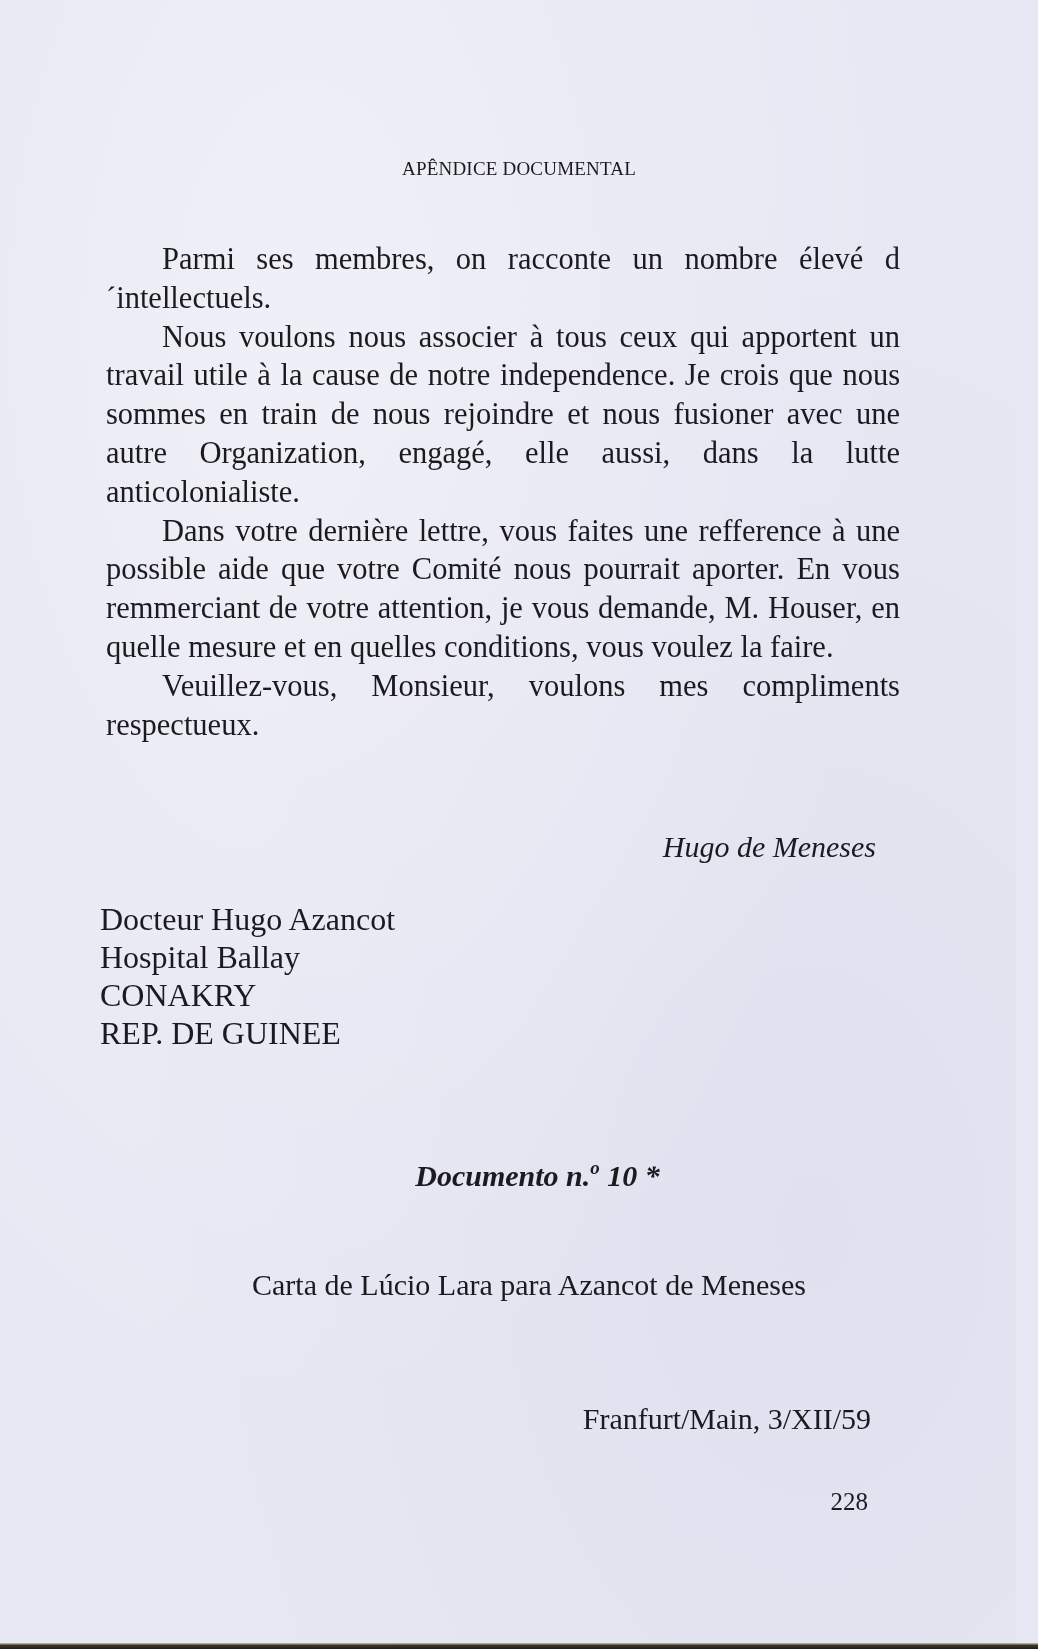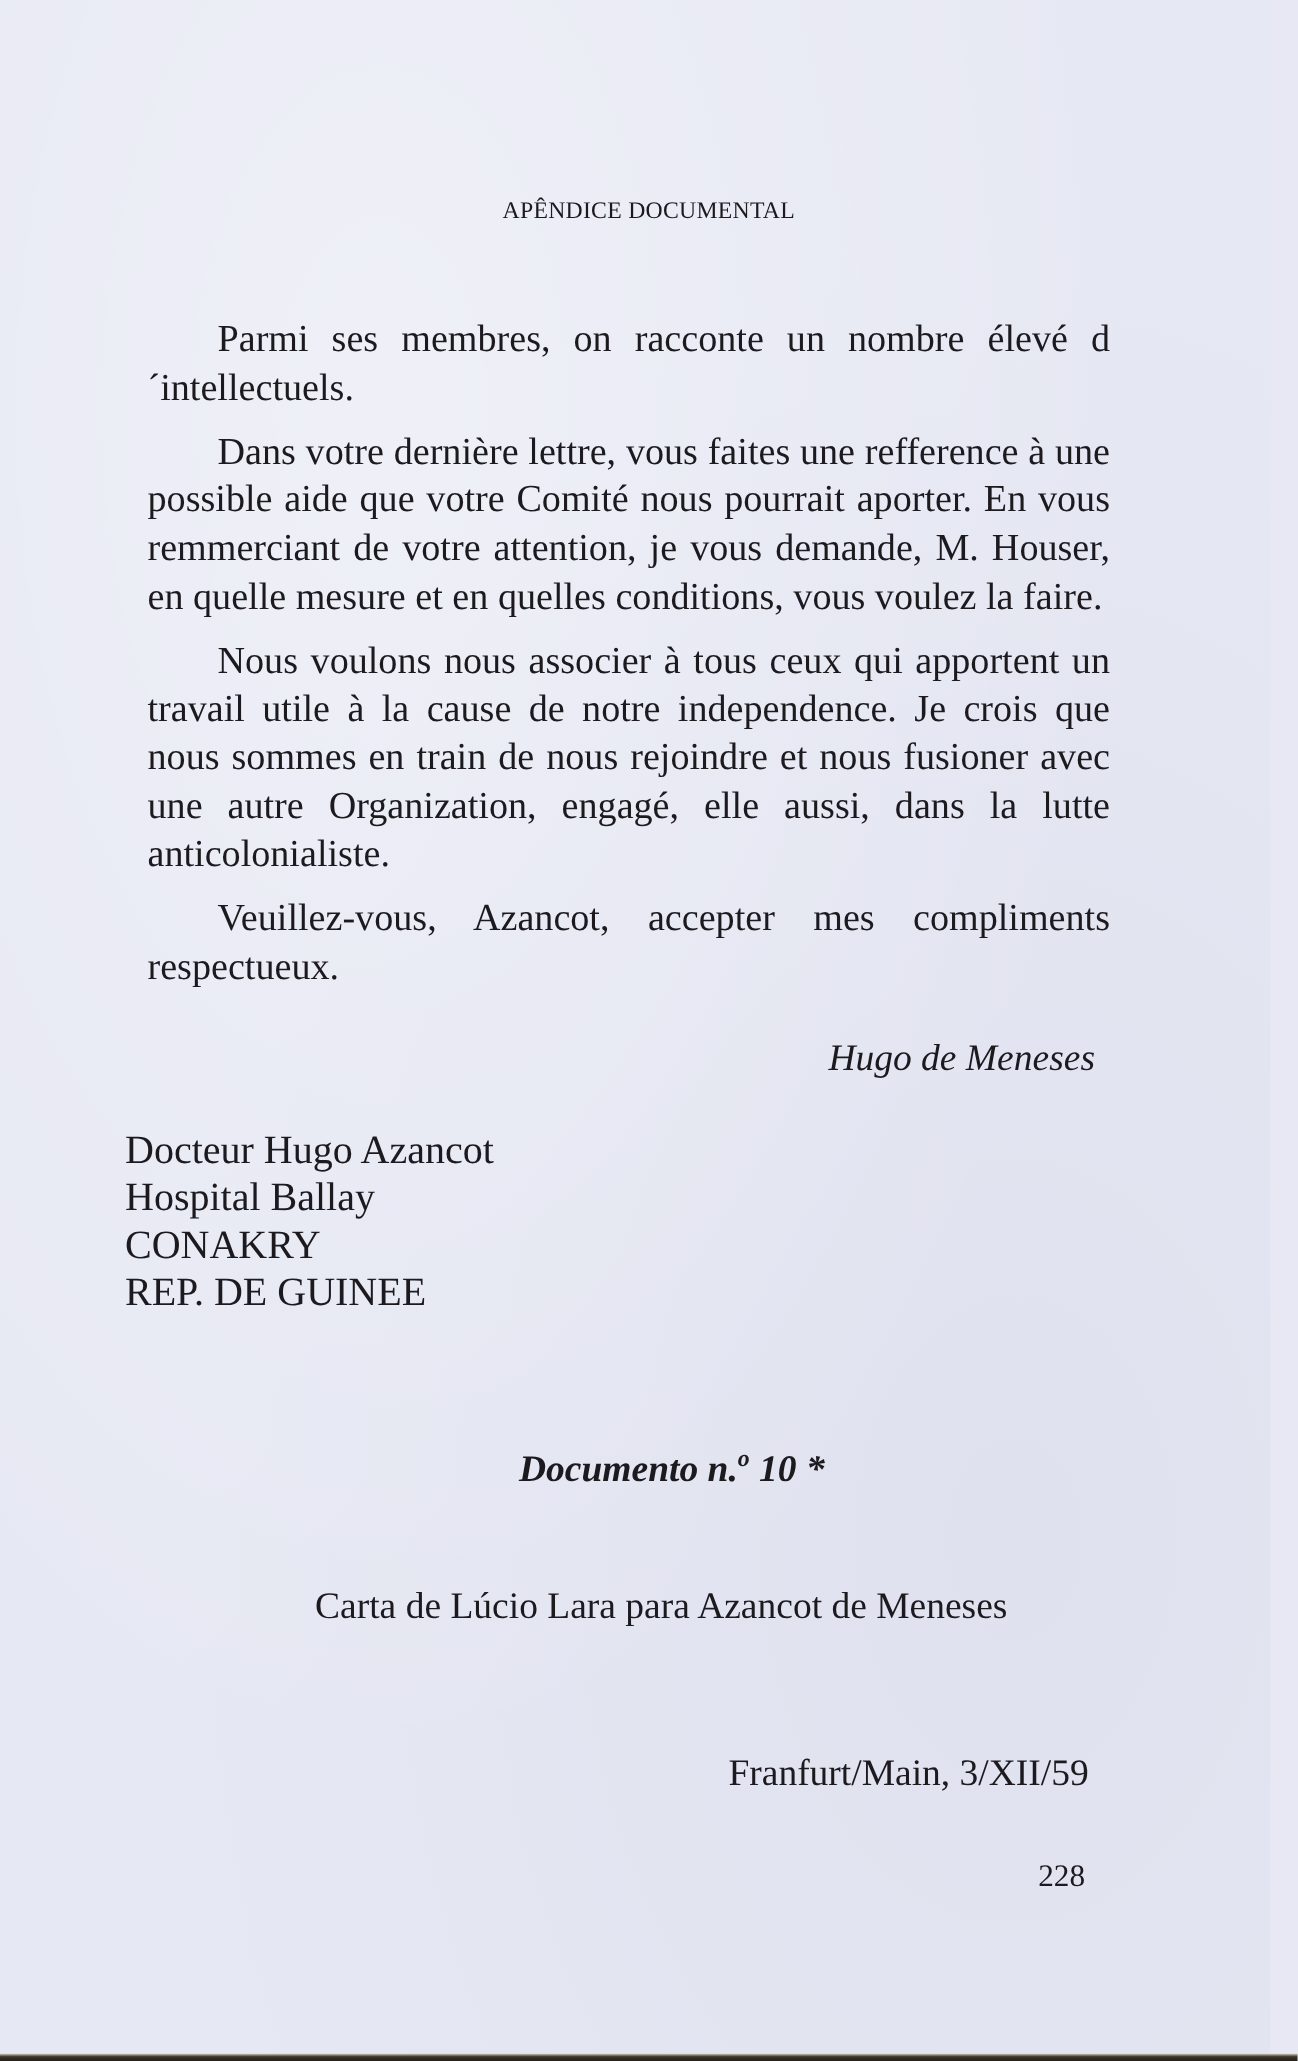--- a/index.html
+++ b/index.html
@@ -43,21 +43,21 @@
     }
     .body-text {
       position: absolute;
       left: 106px;
       top: 240px;
       width: 794px;
       font-size: 30.5px;
       line-height: 38.8px;
     }
     .body-text p {
-      margin: 12px;
+      margin: 0;
       text-align: justify;
       text-align-last: left;
       text-indent: 56px;
     }
     .signature {
       position: absolute;
       top: 830px;
       right: 140px;
       font-size: 30px;
       font-style: italic;
@@ -111,23 +111,23 @@
   </style>
 </head>
 <body>
 
 <div class="page">
 
   <div class="running-head">APÊNDICE DOCUMENTAL</div>
 
   <div class="body-text">
     <p>Parmi ses membres, on racconte un nombre élevé d´intellectuels.</p>
+    <p>Nous voulons nous associer à tous ceux qui apportent un travail utile à la cause de notre independence. Je crois que nous sommes en train de nous rejoindre et nous fusioner avec une autre Organization, engagé, elle aussi, dans la lutte anticolonialiste.</p>
     <p>Dans votre dernière lettre, vous faites une refference à une possible aide que votre Comité nous pourrait aporter. En vous remmerciant de votre attention, je vous demande, M. Houser, en quelle mesure et en quelles conditions, vous voulez la faire.</p>
-    <p>Nous voulons nous associer à tous ceux qui apportent un travail utile à la cause de notre independence. Je crois que nous sommes en train de nous rejoindre et nous fusioner avec une autre Organization, engagé, elle aussi, dans la lutte anticolonialiste.</p>
-    <p>Veuillez-vous, Azancot, accepter mes compliments respectueux.</p>
+    <p>Veuillez-vous, Monsieur, voulons mes compliments respectueux.</p>
   </div>
 
   <div class="signature">Hugo de Meneses</div>
 
   <div class="address">
     <div>Docteur Hugo Azancot</div>
     <div>Hospital Ballay</div>
     <div>CONAKRY</div>
     <div>REP. DE GUINEE</div>
   </div>

